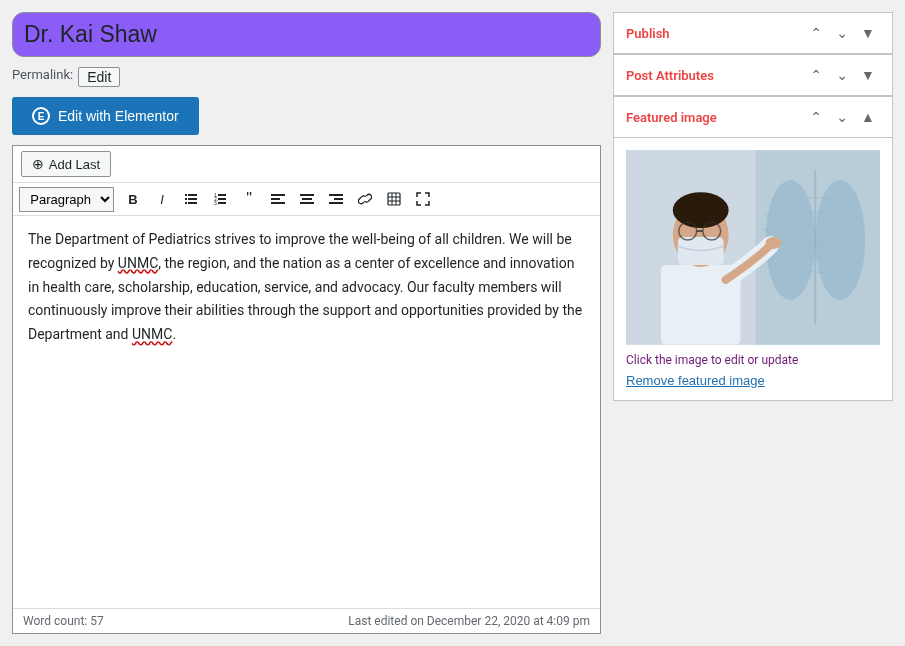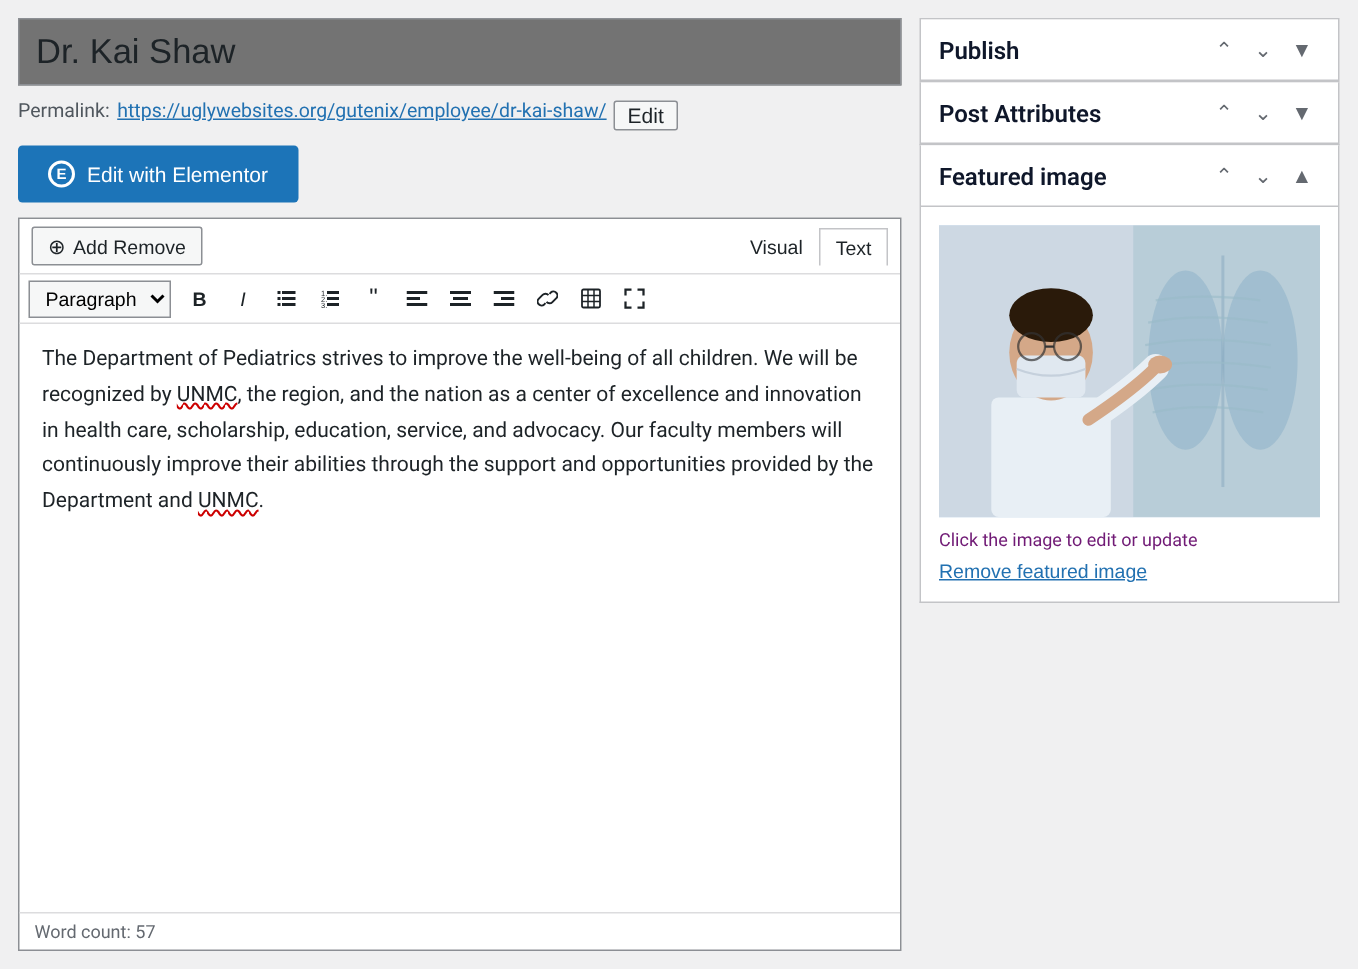--- a/index.html
+++ b/index.html
@@ -30,22 +30,22 @@
       gap: 0;
     }
 
     
     .title-input {
       width: 100%;
       font-size: 23px;
       font-weight: 400;
       padding: 8px 11px;
       border: 1px solid #8c8f94;
-      border-radius: 0;
-      background: #737373;
+      border-radius: 12px;
+      background: #8b5cf6;
       color: #1d2327;
       outline: none;
     }
 
     
     .permalink-bar {
       display: flex;
       align-items: flex-start;
       gap: 5px;
       font-size: 13px;
@@ -191,23 +191,23 @@
     .panel + .panel { border-top: none; }
     .panel-header {
       display: flex;
       align-items: center;
       justify-content: space-between;
       padding: 8px 12px;
       border-bottom: 1px solid #c3c4c7;
       background: #fff;
     }
     .panel-header h3 {
-      font-size: 16px;
+      font-size: 13px;
       font-weight: 600;
-      color: #0f172a;
+      color: #ef4444;
     }
     .panel-controls {
       display: flex;
       gap: 2px;
       align-items: center;
     }
     .panel-ctrl-btn {
       background: transparent;
       border: none;
       cursor: pointer;
@@ -260,42 +260,37 @@
 <body>
 
 <div class="layout">
 
   <div class="main-content">
 
     <input class="title-input" type="text" value="Dr. Kai Shaw" style="">
 
     <div class="permalink-bar">
       <span>Permalink:</span>
-      <a href="#">https://uglywebsites.org/gutenix/employee/dr-kai-shaw/</a>
       <button class="edit-btn">Edit</button>
     </div>
 
     <div>
       <button class="elementor-btn">
         <span class="icon-circle">E</span>
         <span>Edit with Elementor</span>
       </button>
     </div>
 
     <div class="editor-wrapper">
 
       <div style="display:flex; align-items:center; justify-content:space-between; padding:5px 8px; border-bottom:1px solid #dcdcde;">
         <button class="add-media-btn">
           <span style="font-size:14px;">⊕</span>
-          <span>Add Remove</span>
-        </button>
-        <div style="display:flex; gap:0;">
-          <button class="tab-btn">Visual</button>
-          <button class="tab-btn active">Text</button>
-        </div>
+          <span>Add Last</span>
+        </button>
       </div>
 
       <div class="format-bar">
         <select class="format-select">
           <option>Paragraph</option>
         </select>
         <button class="fmt-btn bold">B</button>
         <button class="fmt-btn italic">
             <em>I</em>
           </button>
@@ -376,20 +371,21 @@
 
       <div class="editor-body">
         <p>The Department of Pediatrics strives to improve the well-being of all children. We will be recognized by <span class="underline-squiggle">UNMC</span>, the region, and the nation as a center of excellence and innovation in health care, scholarship, education, service, and advocacy. Our faculty members will continuously improve their abilities through the support and opportunities provided by the Department and <span class="underline-squiggle">UNMC</span>.</p>
       </div>
 
       <div class="editor-footer">
         <span>
           <span>Word count:</span>
           <span>57</span>
         </span>
+        <span>Last edited on December 22, 2020 at 4:09 pm</span>
       </div>
     </div>
   </div>
 
   <div class="sidebar">
 
     <div class="panel">
       <div class="panel-header">
         <h3>Publish</h3>
         <div class="panel-controls">

